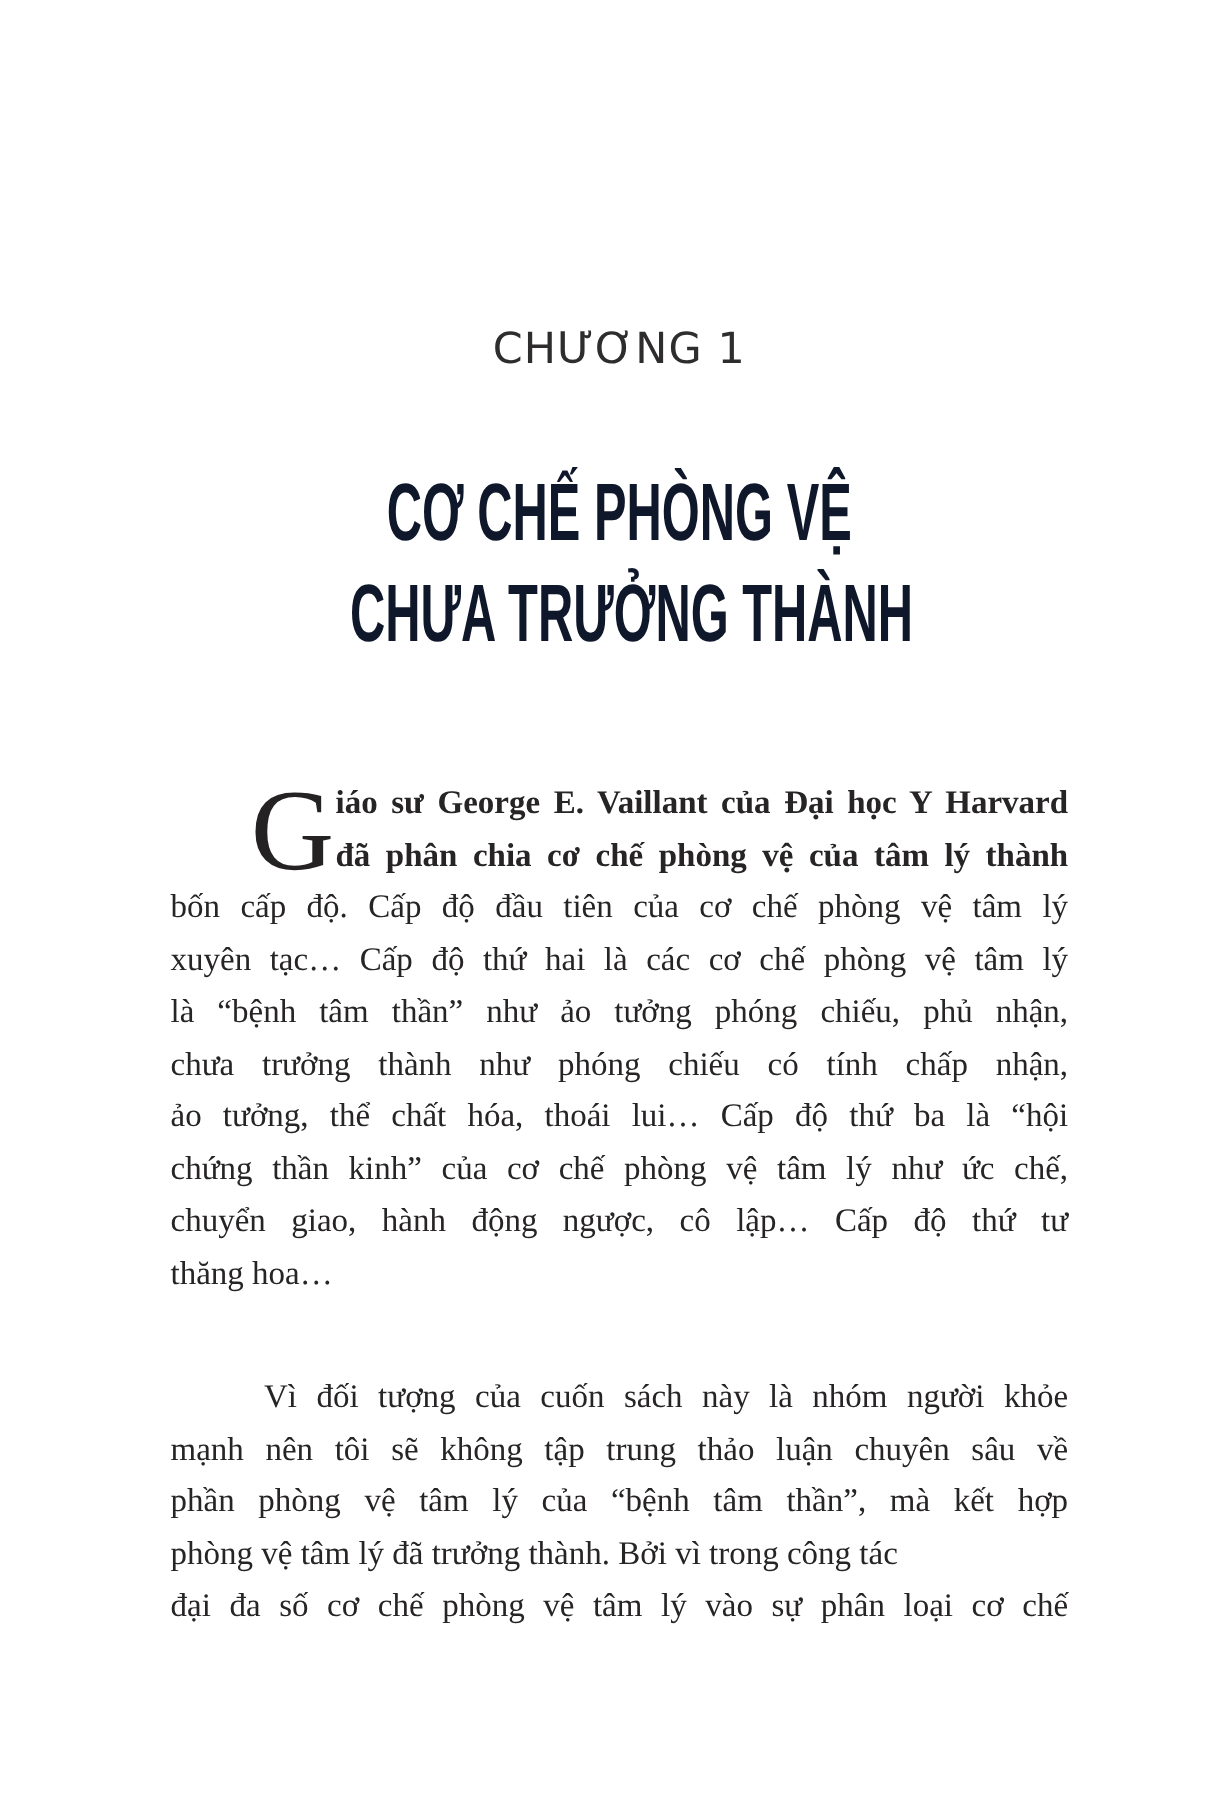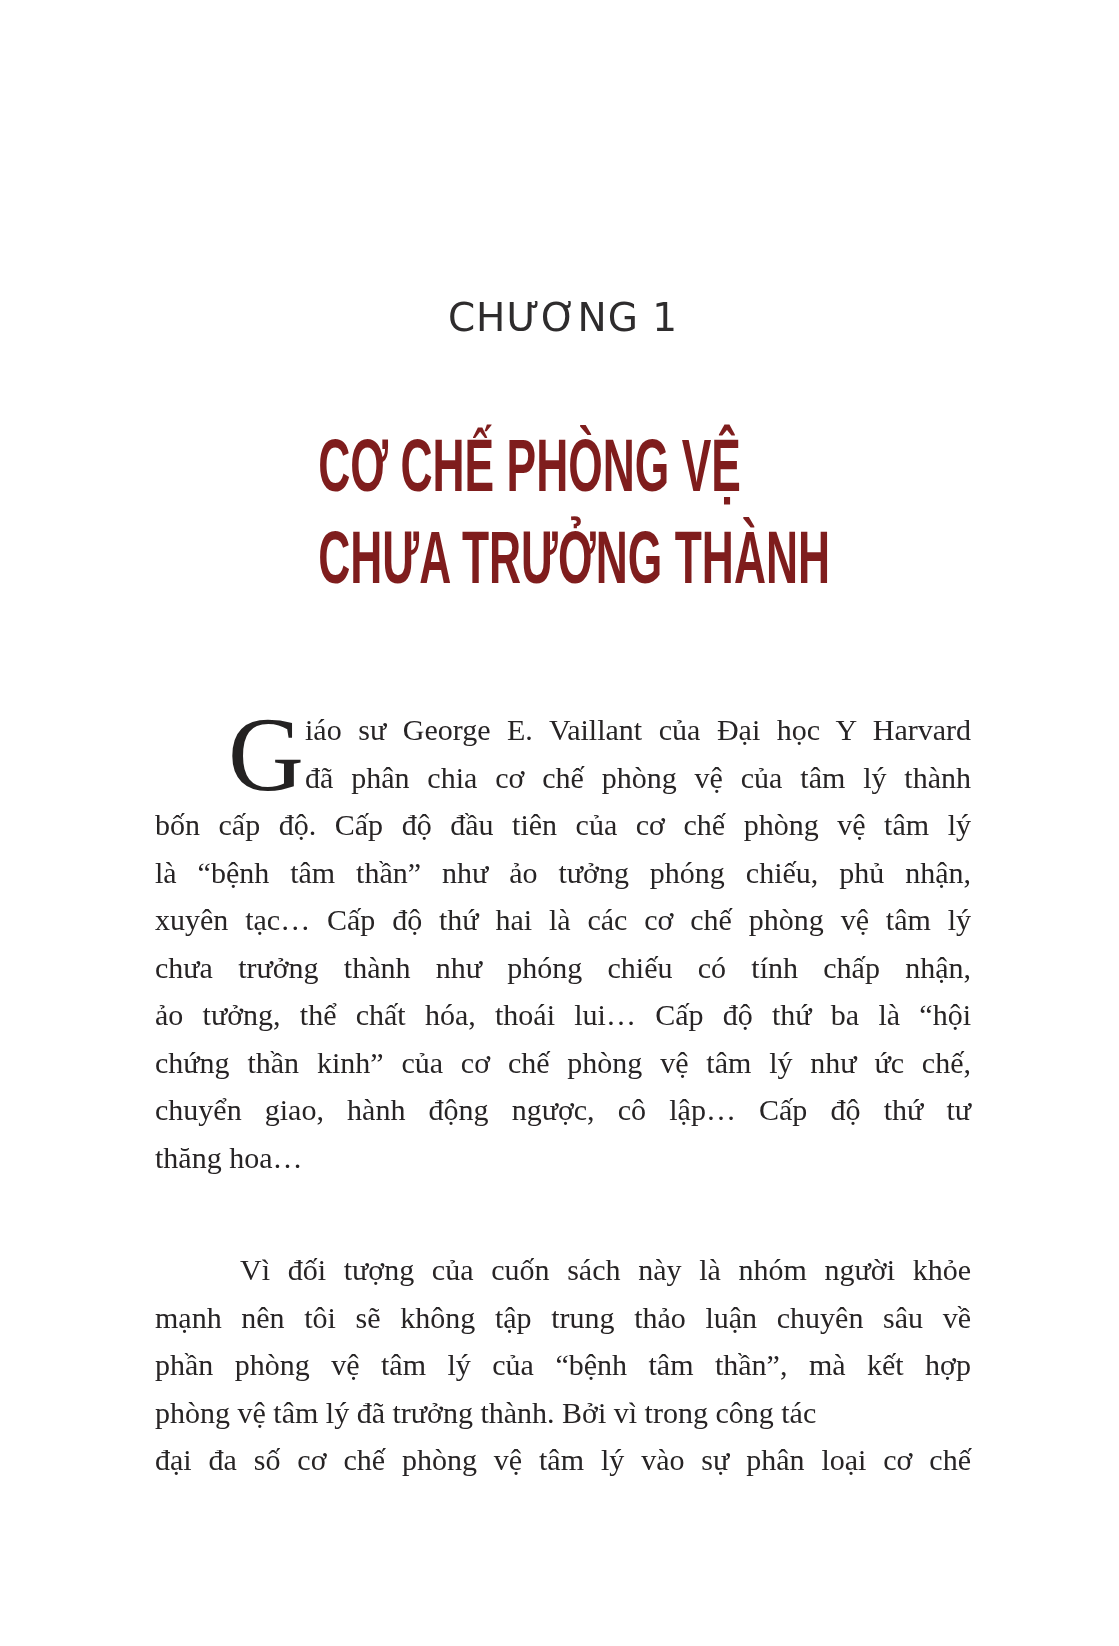--- a/index.html
+++ b/index.html
@@ -28,22 +28,22 @@
     line-height: 44px;
     letter-spacing: 1px;
     color: #2e2c2d;
     white-space: nowrap;
   }
   .chapter-title {
     position: absolute;
     top: 420px;
     left: 132px;
     width: 816px;
-    text-align: left;
-    color: #7f1d1d;
+    text-align: center;
+    color: #0f172a;
   }
   .chapter-title .title-line {
     display: block;
     font-family: "Liberation Sans", "DejaVu Sans", sans-serif;
     font-weight: bold;
     font-size: 74px;
     line-height: 92px;
     transform: scaleX(0.60);
     transform-origin: 50% 50%;
     white-space: nowrap;
@@ -68,21 +68,21 @@
   #para2 { top: 1246px; }
   .line {
     height: 47.5px;
     line-height: 47.5px;
     text-align: justify;
     text-align-last: justify;
   }
   .line.para-end { text-align-last: left; }
   
   #para1 .line:nth-child(1),
-  #para1 .line:nth-child(2) { padding-left: 150px; }
+  #para1 .line:nth-child(2) { padding-left: 150px; font-weight: bold; }
   
   #para2 .line:nth-child(1) { padding-left: 85px; }
 </style>
 </head>
 <body>
 
 <div class="page">
 
   <div class="chapter-label">CHƯƠNG 1</div>
 
@@ -90,22 +90,22 @@
       <div class="title-line">CƠ CHẾ PHÒNG VỆ</div>
       <div class="title-line para-end">CHƯA TRƯỞNG THÀNH</div>
     </div>
 
   <div class="drop-cap">G</div>
 
   <div class="paragraph" id="para1">
       <div class="line">iáo sư George E. Vaillant của Đại học Y Harvard</div>
       <div class="line">đã phân chia cơ chế phòng vệ của tâm lý thành</div>
       <div class="line">bốn cấp độ. Cấp độ đầu tiên của cơ chế phòng vệ tâm lý</div>
+      <div class="line">xuyên tạc… Cấp độ thứ hai là các cơ chế phòng vệ tâm lý</div>
       <div class="line">là “bệnh tâm thần” như ảo tưởng phóng chiếu, phủ nhận,</div>
-      <div class="line">xuyên tạc… Cấp độ thứ hai là các cơ chế phòng vệ tâm lý</div>
       <div class="line">chưa trưởng thành như phóng chiếu có tính chấp nhận,</div>
       <div class="line">ảo tưởng, thể chất hóa, thoái lui… Cấp độ thứ ba là “hội</div>
       <div class="line">chứng thần kinh” của cơ chế phòng vệ tâm lý như ức chế,</div>
       <div class="line">chuyển giao, hành động ngược, cô lập… Cấp độ thứ tư</div>
       <div class="line para-end">thăng hoa…</div>
     </div>
 
   <div class="paragraph" id="para2">
       <div class="line">Vì đối tượng của cuốn sách này là nhóm người khỏe</div>
       <div class="line">mạnh nên tôi sẽ không tập trung thảo luận chuyên sâu về</div>

